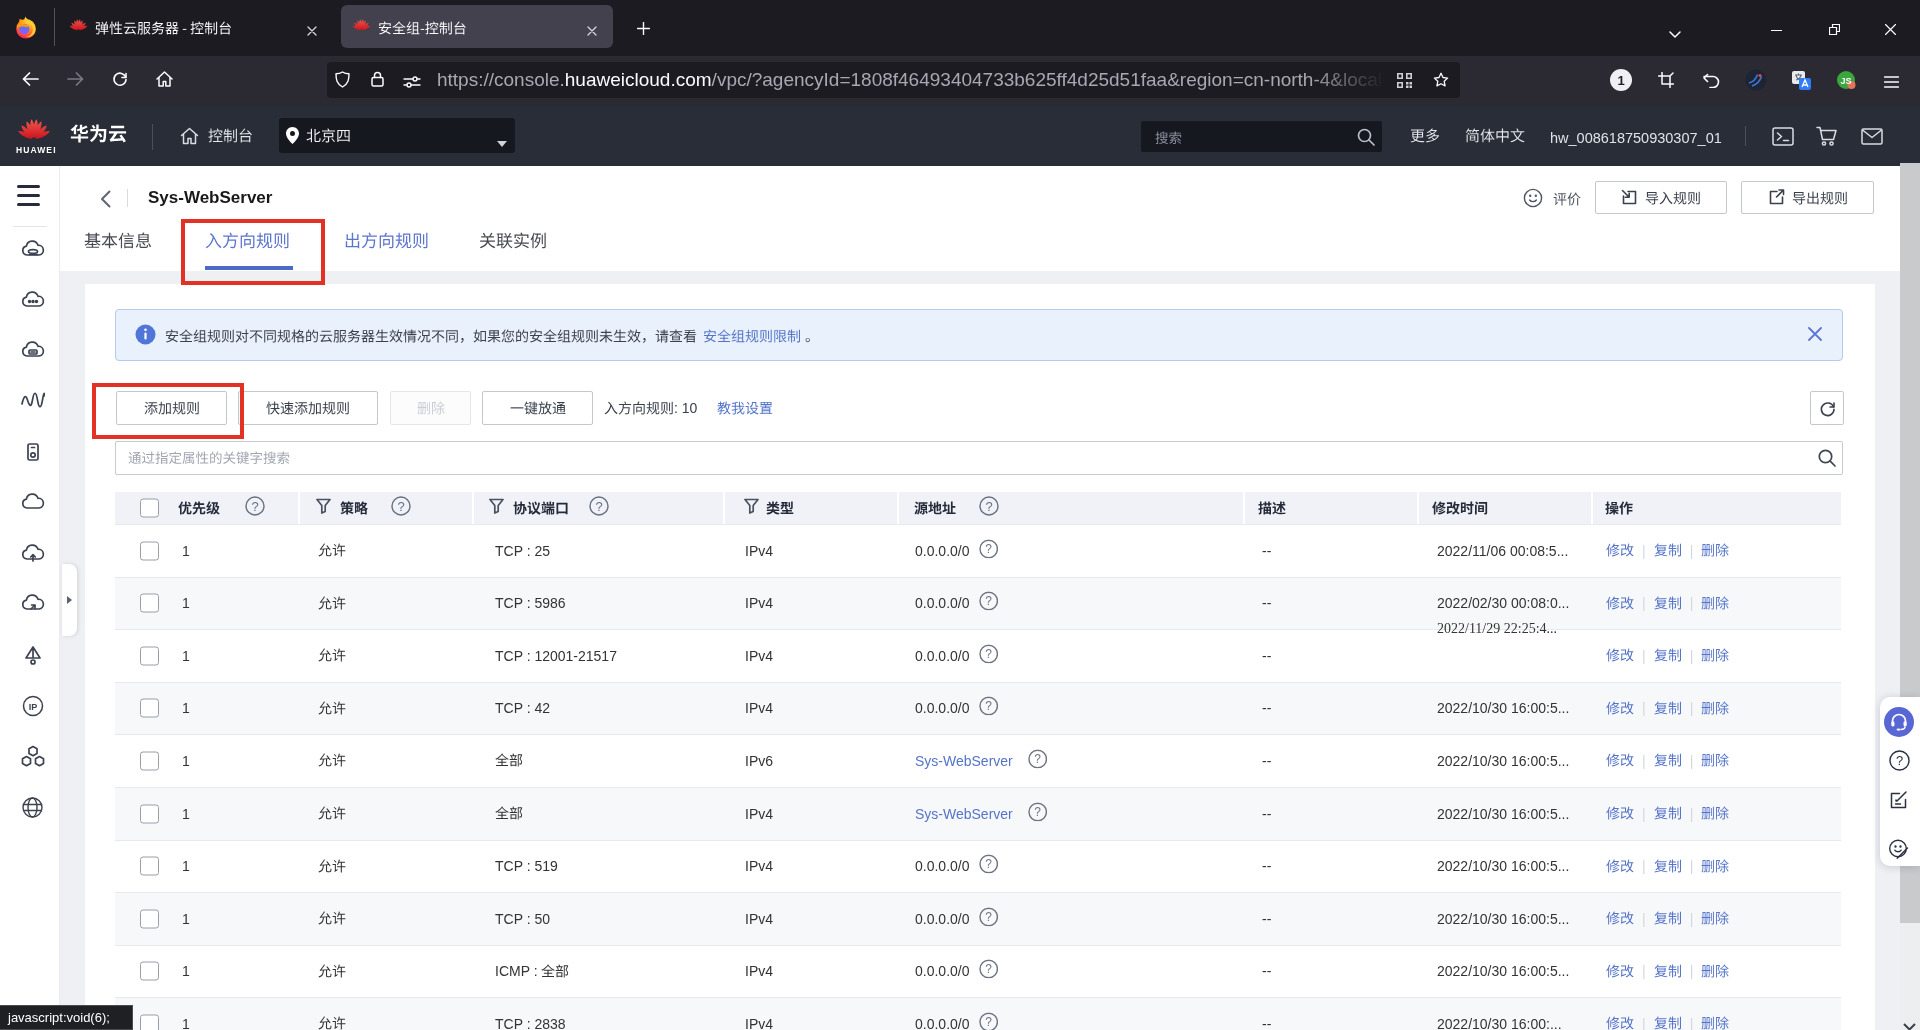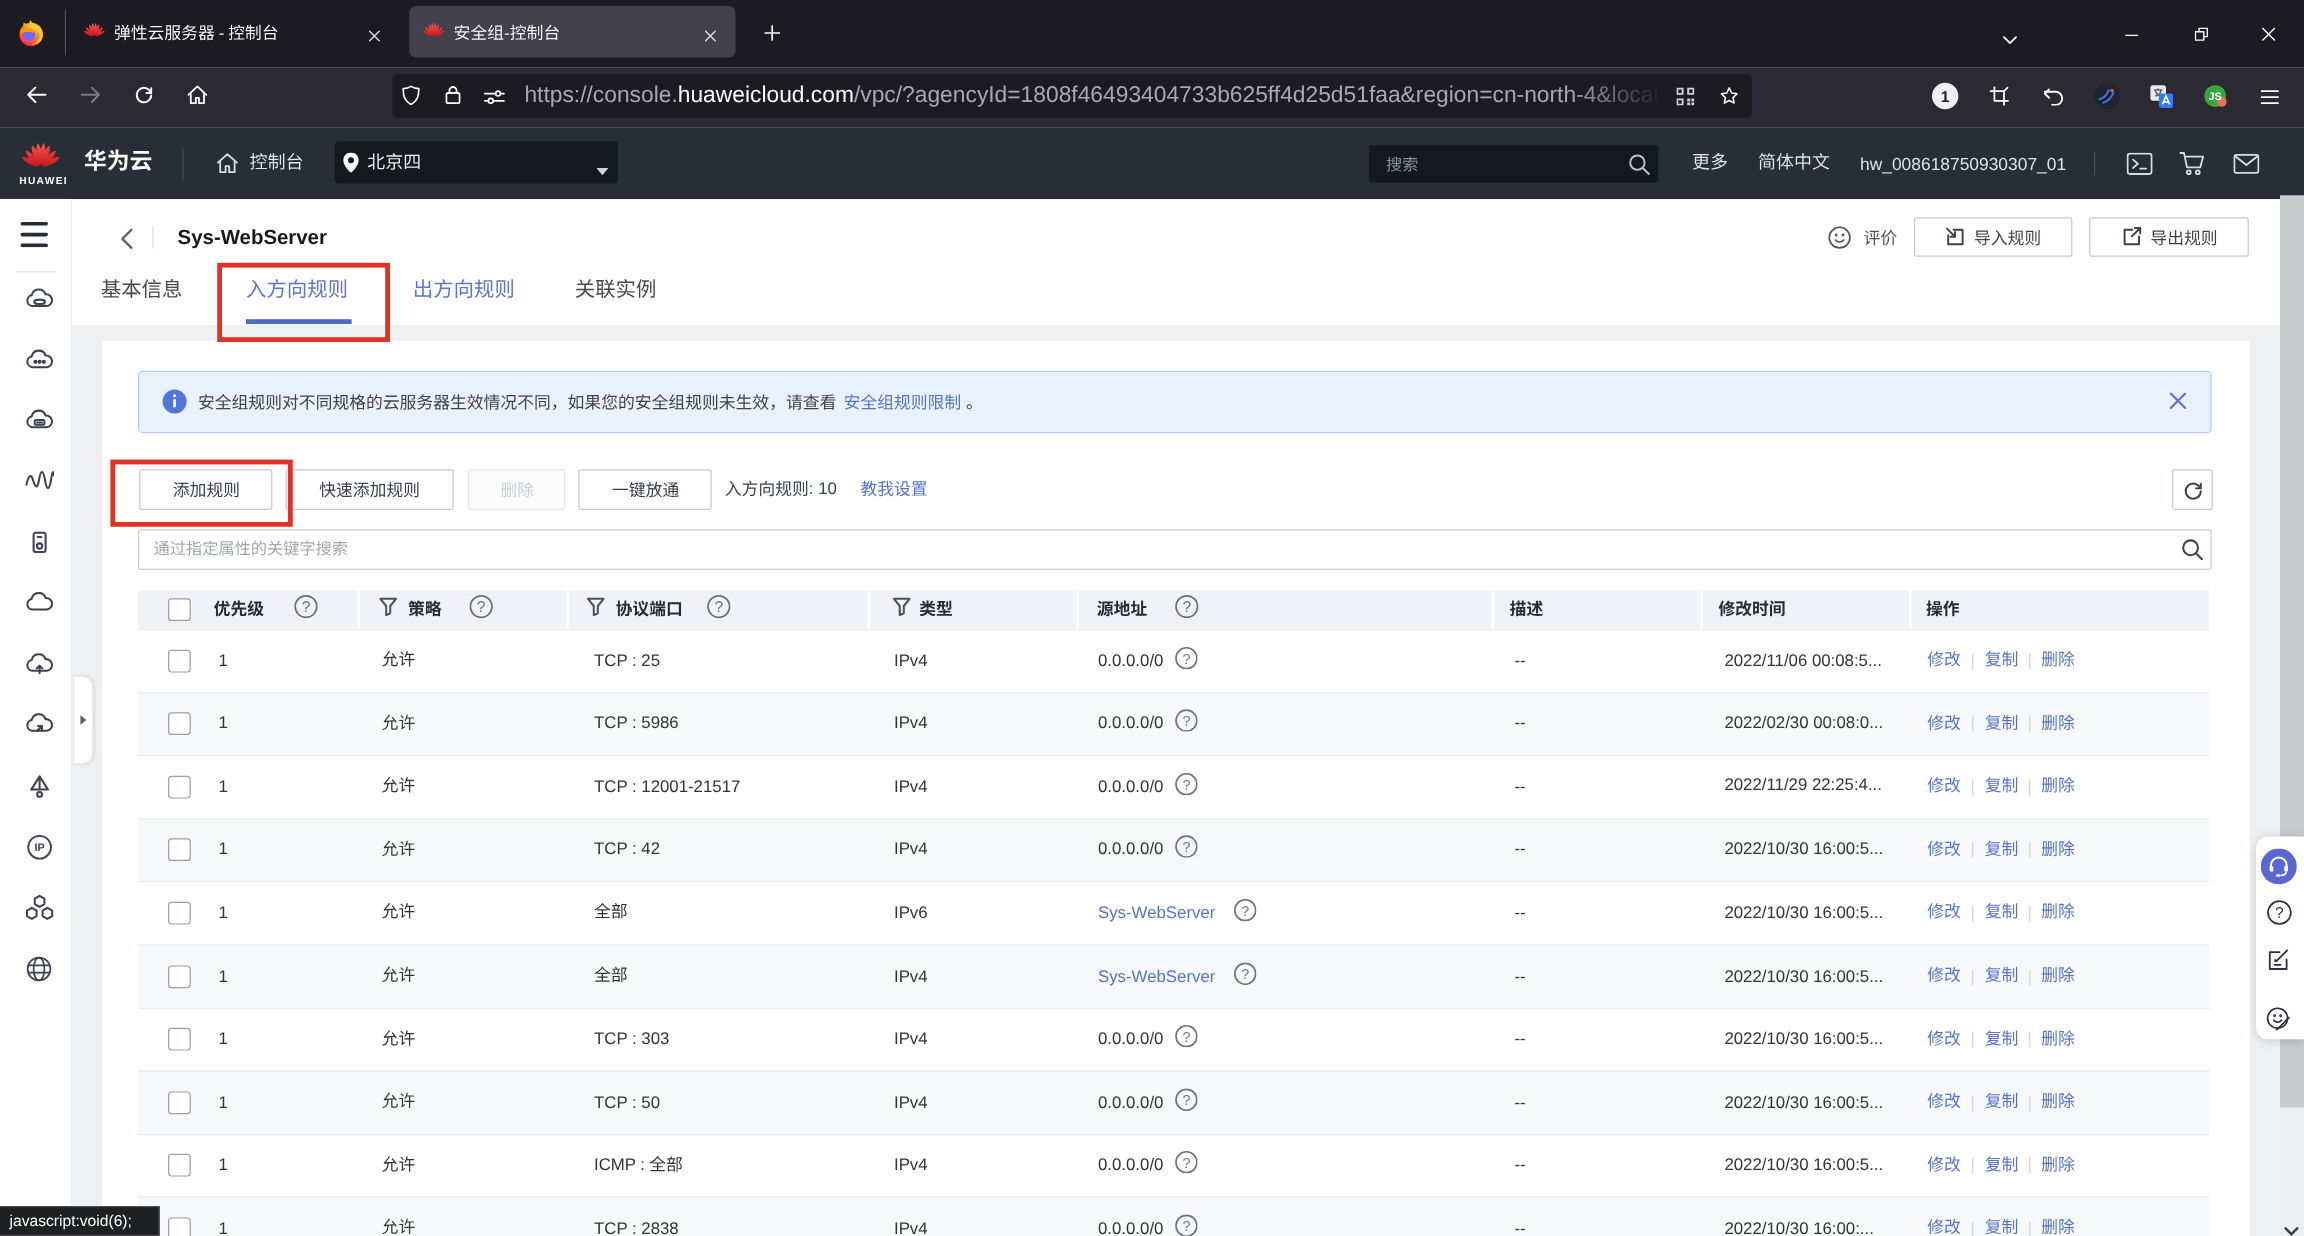--- a/index.html
+++ b/index.html
@@ -722,21 +722,21 @@
         </g>
       </svg></div>
     <div style="position:absolute;left:495px;top:489.5px;transform:translateY(-50%);"><span style="font-size:14px;color:#333">TCP : 12001-21517</span></div>
     <div style="position:absolute;left:745px;top:489.5px;transform:translateY(-50%);"><span style="font-size:14px;color:#333">IPv4</span></div>
     <div style="position:absolute;left:915px;top:489.5px;transform:translateY(-50%);"><span style="font-size:14px;color:#333">0.0.0.0/0</span></div>
     <div style="position:absolute;left:979px;top:489.5px;transform:translateY(-50%);"><svg width="19.4" height="19.4" viewBox="0 0 19.4 19.4" fill="none">
         <circle cx="9.7" cy="9.7" r="8.7" stroke="#6d7380" stroke-width="1.4"></circle>
         <text x="9.7" y="14.2" font-size="12" fill="#6d7380" text-anchor="middle" font-family="Liberation Sans">?</text>
       </svg></div>
     <div style="position:absolute;left:1262px;top:489.5px;transform:translateY(-50%);"><span style="font-size:14px;color:#333">--</span></div>
-    <div style="position:absolute;left:1437px;top:488px;transform:translateY(-50%);"><span style="font-size:14px;color:#333">2022/11/29 22:25:4...</span></div>
+    <div style="position:absolute;left:1437px;top:462px;transform:translateY(-50%);font-family:Liberation Serif, serif;"><span style="font-size:14px;color:#333">2022/11/29 22:25:4...</span></div>
     <div style="position:absolute;left:1606px;top:489.5px;transform:translateY(-50%);"><span class="lnk" style="font-size:14px"><svg class="zh" width="28.0" height="14" viewBox="0 0 28.0 14">
           <g transform="translate(0,12.32) scale(0.01400,-0.01400)">
             <use href="#r4fee" x="0"></use>
             <use href="#r6539" x="1000"></use>
           </g>
         </svg><span style="color:#d4d7dd;padding:0 8px">|</span><svg class="zh" width="28.0" height="14" viewBox="0 0 28.0 14">
           <g transform="translate(0,12.32) scale(0.01400,-0.01400)">
             <use href="#r590d" x="0"></use>
             <use href="#r5236" x="1000"></use>
           </g>
@@ -868,21 +868,21 @@
     <div style="position:absolute;left:140px;top:700.0px;transform:translateY(-50%);">
       <div style="width:19px;height:19px;border:1.5px solid #999ea8;border-radius:3px;background:#fff"></div>
     </div>
     <div style="position:absolute;left:182px;top:700.0px;transform:translateY(-50%);"><span style="font-size:14px;color:#333">1</span></div>
     <div style="position:absolute;left:318px;top:700.0px;transform:translateY(-50%);color:#333"><svg class="zh" width="28.0" height="14" viewBox="0 0 28.0 14">
         <g transform="translate(0,12.32) scale(0.01400,-0.01400)">
           <use href="#r5141" x="0"></use>
           <use href="#r8bb8" x="1000"></use>
         </g>
       </svg></div>
-    <div style="position:absolute;left:495px;top:700.0px;transform:translateY(-50%);"><span style="font-size:14px;color:#333">TCP : 303</span></div>
+    <div style="position:absolute;left:495px;top:700.0px;transform:translateY(-50%);"><span style="font-size:14px;color:#333">TCP : 519</span></div>
     <div style="position:absolute;left:745px;top:700.0px;transform:translateY(-50%);"><span style="font-size:14px;color:#333">IPv4</span></div>
     <div style="position:absolute;left:915px;top:700.0px;transform:translateY(-50%);"><span style="font-size:14px;color:#333">0.0.0.0/0</span></div>
     <div style="position:absolute;left:979px;top:700.0px;transform:translateY(-50%);"><svg width="19.4" height="19.4" viewBox="0 0 19.4 19.4" fill="none">
         <circle cx="9.7" cy="9.7" r="8.7" stroke="#6d7380" stroke-width="1.4"></circle>
         <text x="9.7" y="14.2" font-size="12" fill="#6d7380" text-anchor="middle" font-family="Liberation Sans">?</text>
       </svg></div>
     <div style="position:absolute;left:1262px;top:700.0px;transform:translateY(-50%);"><span style="font-size:14px;color:#333">--</span></div>
     <div style="position:absolute;left:1437px;top:700.0px;transform:translateY(-50%);"><span style="font-size:14px;color:#333">2022/10/30 16:00:5...</span></div>
     <div style="position:absolute;left:1606px;top:700.0px;transform:translateY(-50%);"><span class="lnk" style="font-size:14px"><svg class="zh" width="28.0" height="14" viewBox="0 0 28.0 14">
           <g transform="translate(0,12.32) scale(0.01400,-0.01400)">

